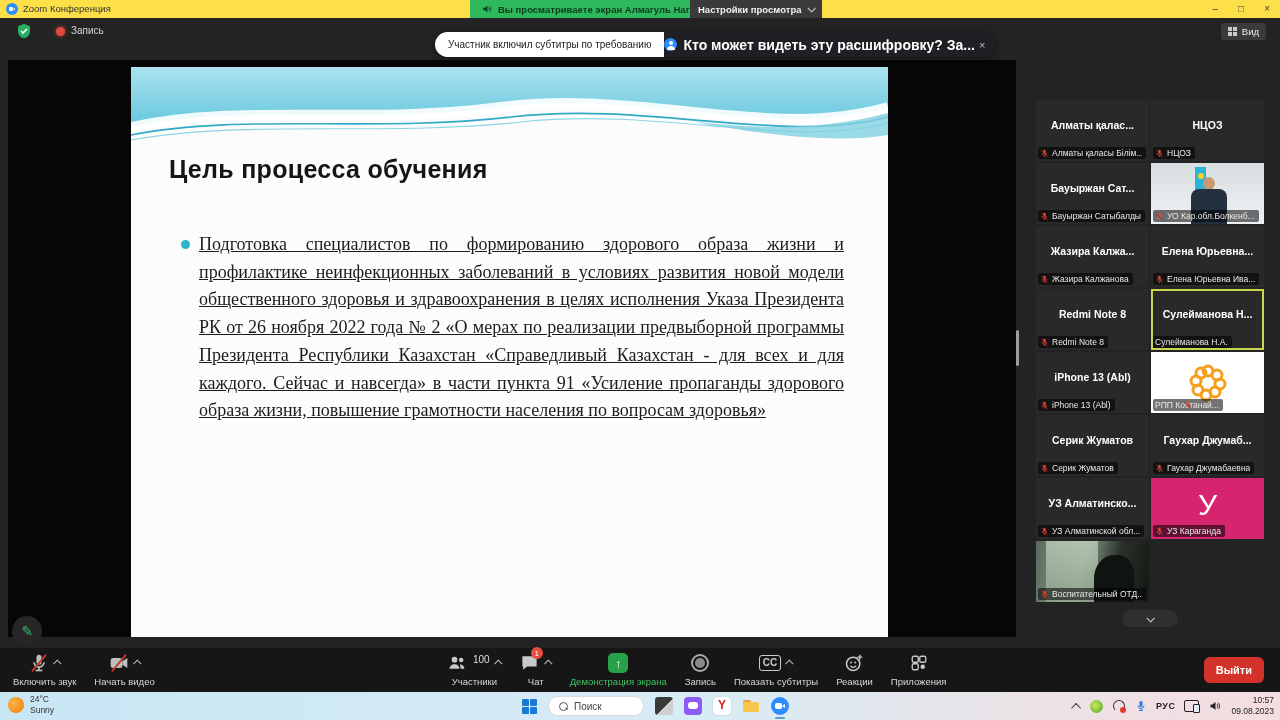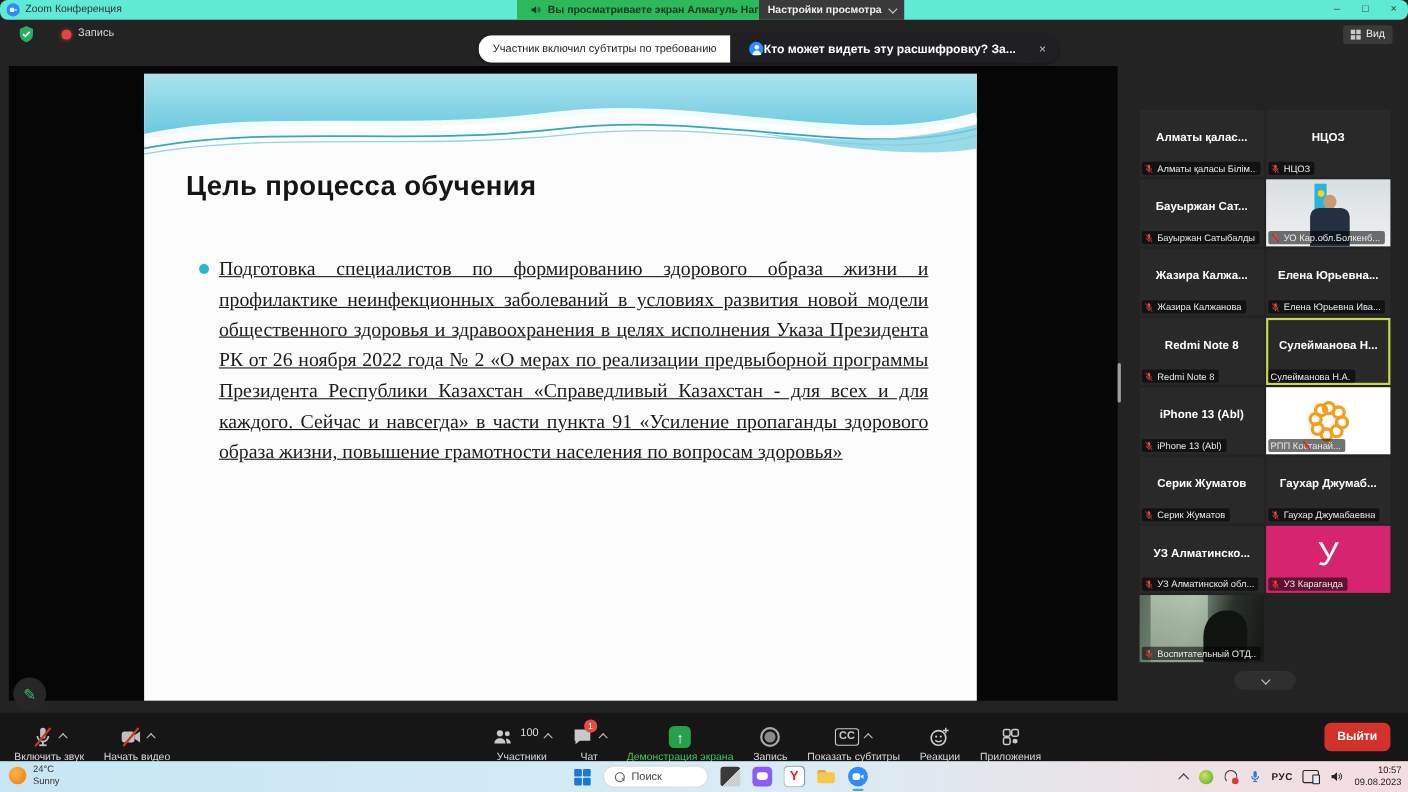--- a/index.html
+++ b/index.html
@@ -1,20 +1,20 @@
 <!DOCTYPE html>
 <html><head>
 <meta charset="utf-8">
 <style>
   * { margin:0; padding:0; box-sizing:border-box; }
   html,body { width:1280px; height:720px; }
   body { position:relative; background:#232323; font-family:"Liberation Sans",sans-serif; overflow:hidden; }
 
   
-  .titlebar { position:absolute; top:0; left:0; width:1280px; height:18px; background:#5eead4; z-index:30;border-radius:7px; }
+  .titlebar { position:absolute; top:0; left:0; width:1280px; height:18px; background:#fde047; z-index:30; }
   .tb-icon { position:absolute; left:6px; top:3px; width:12px; height:12px; border-radius:50%; background:#2d8cff; }
   .tb-icon::after { content:""; position:absolute; left:3px; top:4px; width:4px; height:4px; background:#fff; border-radius:1px; }
   .tb-icon::before { content:""; position:absolute; left:7px; top:4.5px; border-top:1.5px solid transparent; border-bottom:1.5px solid transparent; border-right:2.5px solid #fff; }
   .tb-title { position:absolute; left:23px; top:3px; font-size:9.5px; color:#333; }
   .banner { position:absolute; left:470px; top:0; height:18px; background:#2eb85c; display:flex; align-items:center; gap:6px; padding:0 12px; }
   .banner-txt { font-size:9.5px; color:#0d3a1d; font-weight:bold; }
   .viewsettings { position:absolute; left:690px; top:0; height:18px; background:#3a3a3a; display:flex; align-items:center; gap:7px; padding:0 8px; cursor:default; }
   .viewsettings span { font-size:9.5px; color:#f0f0f0; font-weight:bold; }
   .wincontrols { position:absolute; right:10px; top:0; height:18px; display:flex; align-items:center; gap:20px; }
   .wincontrols .wc { font-size:10px; color:#444; line-height:18px; }
@@ -29,21 +29,21 @@
   .recdot { position:absolute; left:56px; top:27px; width:9px; height:9px; border-radius:50%; background:#e0493f; box-shadow:0 0 4px rgba(224,73,63,.8); }
   .reclabel { position:absolute; left:71px; top:25px; font-size:10px; color:#d6d6d6; }
   .view-btn { position:absolute; right:14px; top:23px; height:17px; background:#3a3a3a; border-radius:3px; display:flex; align-items:center; gap:5px; padding:0 7px; }
   .view-btn .grid4 { width:9px; height:9px; display:grid; grid-template-columns:4px 4px; grid-template-rows:4px 4px; gap:1px; }
   .view-btn .grid4 i { background:#c9c9c9; }
   .view-btn span { font-size:9.5px; color:#eee; }
 
   
   .notif { position:absolute; left:435px; top:32px; height:25px; display:flex; border-radius:13px; overflow:hidden; z-index:25; box-shadow:0 1px 4px rgba(0,0,0,.5); }
   .notif-info { background:#fff; color:#222; font-size:10px; display:flex; align-items:center; padding:0 13px; }
-  .notif-q { background:#202024; color:#fff; font-size:11px; font-weight:bold; display:flex; align-items:center; padding:0 17px; }
+  .notif-q { background:#202024; color:#fff; font-size:14px; font-weight:bold; display:flex; align-items:center; gap:6px; padding:0 0; }
   .notif-q .pico { width:13px; height:13px; border-radius:50%; background:#2d8cff; position:relative; flex:none; }
   .notif-q .pico::before { content:""; position:absolute; left:4.5px; top:2.5px; width:4px; height:4px; border-radius:50%; background:#fff; }
   .notif-q .pico::after { content:""; position:absolute; left:2.5px; top:7.5px; width:8px; height:4px; border-radius:4px 4px 0 0; background:#fff; }
   .notif-close { background:#202024; color:#bbb; font-size:11px; display:flex; align-items:center; padding:0 11px 0 4px; }
 
   
   .stage { position:absolute; left:8px; top:60px; width:1008px; height:577px; background:#060606; }
   .slide { position:absolute; left:123px; top:7px; width:757px; height:570px; background:#fcfcfc; overflow:hidden; }
   .wave { position:absolute; left:0; top:0; width:757px; height:82px; }
   .slide-title { position:absolute; left:38px; top:88px; font-size:25px; font-weight:bold; color:#151515; letter-spacing:.3px; }
@@ -78,21 +78,21 @@
   .scene-magenta { background:#d6246e; }
   .scene-magenta .biglet { position:absolute; left:0; right:0; top:4px; bottom:12px; display:flex; align-items:center; justify-content:center; font-size:30px; color:#fff; font-weight:normal; }
   .scene-window { background:linear-gradient(100deg,#59695c 0%,#8aa08c 40%,#2a302a 70%,#141814 100%); }
   .scene-window .pane { position:absolute; left:10px; top:0; width:52px; height:61px; background:linear-gradient(#bcccb9,#93a58f); opacity:.8; }
   .scene-window .headb { position:absolute; left:58px; top:14px; width:40px; height:47px; border-radius:50% 40% 0 0; background:#101410; }
 
   .more-btn { position:absolute; left:1122px; top:610px; width:56px; height:17px; background:#2f2f2f; border-radius:9px; display:flex; align-items:center; justify-content:center; }
 
   
   .ztoolbar { position:absolute; left:0; top:648px; width:1280px; height:44px; background:#161616; z-index:10; }
-  .tgroup { position:absolute; top:0; height:44px; display:flex;margin-top:7px; }
+  .tgroup { position:absolute; top:0; height:44px; display:flex; }
   .tgroup.left { left:4px; }
   .tgroup.center { left:438px; }
   .titem { display:flex; flex-direction:column; align-items:center; justify-content:center; padding:0 9px; gap:3px; }
   .ticonrow { position:relative; height:20px; display:flex; align-items:center; gap:6px; }
   .titem .lbl { font-size:9.5px; color:#d8d8d8; white-space:nowrap; }
   .titem .lbl.green { color:#3fc463; }
   .iconwrap { position:relative; width:20px; height:20px; }
   .slash { position:absolute; left:9px; top:-1px; width:2px; height:22px; background:#c0392b; transform:rotate(40deg); border-radius:1px; }
   .count { font-size:10px; color:#ddd; position:relative; top:-4px; }
   .badge { position:absolute; left:11px; top:-6px; min-width:12px; height:12px; border-radius:6px; background:#e74c3c; color:#fff; font-size:8px; display:flex; align-items:center; justify-content:center; padding:0 2px; }

